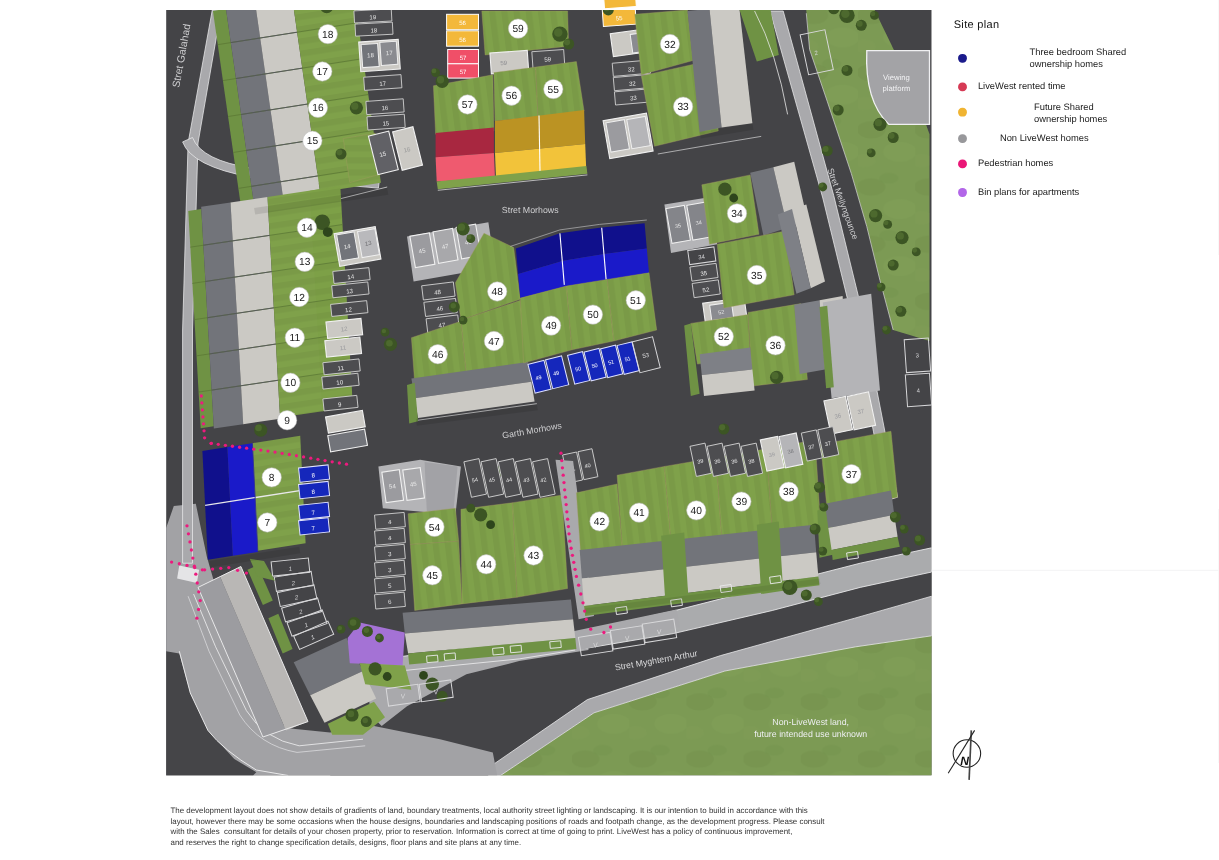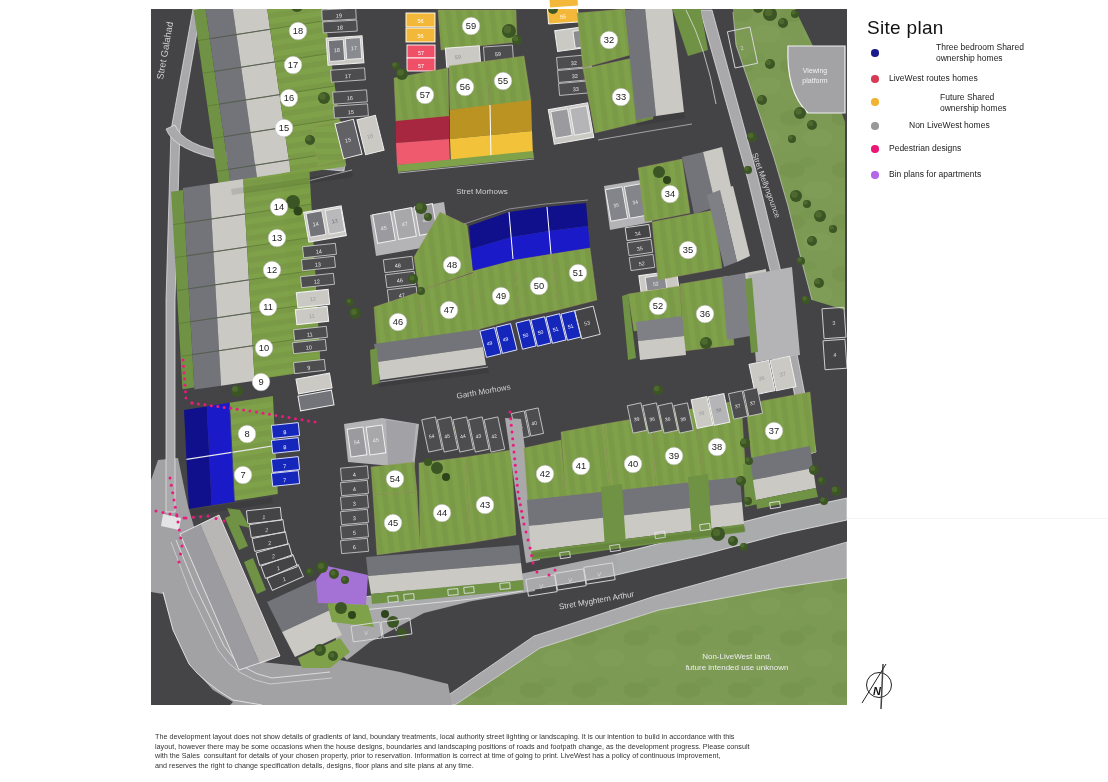--- a/index.html
+++ b/index.html
@@ -940,41 +940,41 @@
 <circle cx="774" cy="431" r="8.8" fill="#ffffff" stroke="#bbbbbb" stroke-width="0.5"></circle>
 <text x="774" y="434.3" font-size="9.3" fill="#222222" text-anchor="middle">37</text>
 </g>
 
 <g>
           <rect x="549" y="-8" width="29" height="15" fill="#f3b83a" stroke="#ffffff" stroke-width="0.9" transform="rotate(-4 563.5 -0.5)"></rect>
         </g>
 </svg>
 </div>
 
-<div style="position:absolute;left:867px;top:17px;font-size:19px;color:#111;letter-spacing:0.3px;">Site plan</div>
+<div style="position:absolute;left:867px;top:17px;font-size:10px;color:#111;letter-spacing:0.3px;">Site plan</div>
 
 <div class="dot" style="left:871px;top:49px;background:#1b1b8c;"></div>
 
 <div class="lg" style="left:936px;top:42px;">Three bedroom Shared<br>ownership homes</div>
 
 <div class="dot" style="left:871px;top:75px;background:#d63a55;"></div>
 
-<div class="lg" style="left:889px;top:73px;">LiveWest routes homes</div>
+<div class="lg" style="left:889px;top:73px;">LiveWest rented time</div>
 
 <div class="dot" style="left:871px;top:98px;background:#f0b432;"></div>
 
 <div class="lg" style="left:940px;top:92px;">Future Shared<br>ownership homes</div>
 
 <div class="dot" style="left:871px;top:122px;background:#98989b;"></div>
 
 <div class="lg" style="left:889px;top:120px;padding-left:20px;">Non LiveWest homes</div>
 
 <div class="dot" style="left:871px;top:145px;background:#ea1777;"></div>
 
-<div class="lg" style="left:889px;top:143px;">Pedestrian designs</div>
+<div class="lg" style="left:889px;top:143px;">Pedestrian homes</div>
 
 <div class="dot" style="left:871px;top:171px;background:#b266e8;"></div>
 
 <div class="lg" style="left:889px;top:169px;">Bin plans for apartments</div>
 
 <div style="position:absolute;left:847px;top:518px;width:261px;height:1px;background:#f4f4f5;"></div>
 
 <svg style="position:absolute;left:852px;top:655px;" width="60" height="70" viewBox="0 0 60 70">
 <circle cx="27" cy="30" r="12.5" fill="none" stroke="#222" stroke-width="1"></circle>
 <line x1="31" y1="9" x2="29" y2="54" stroke="#444" stroke-width="1.5"></line>

